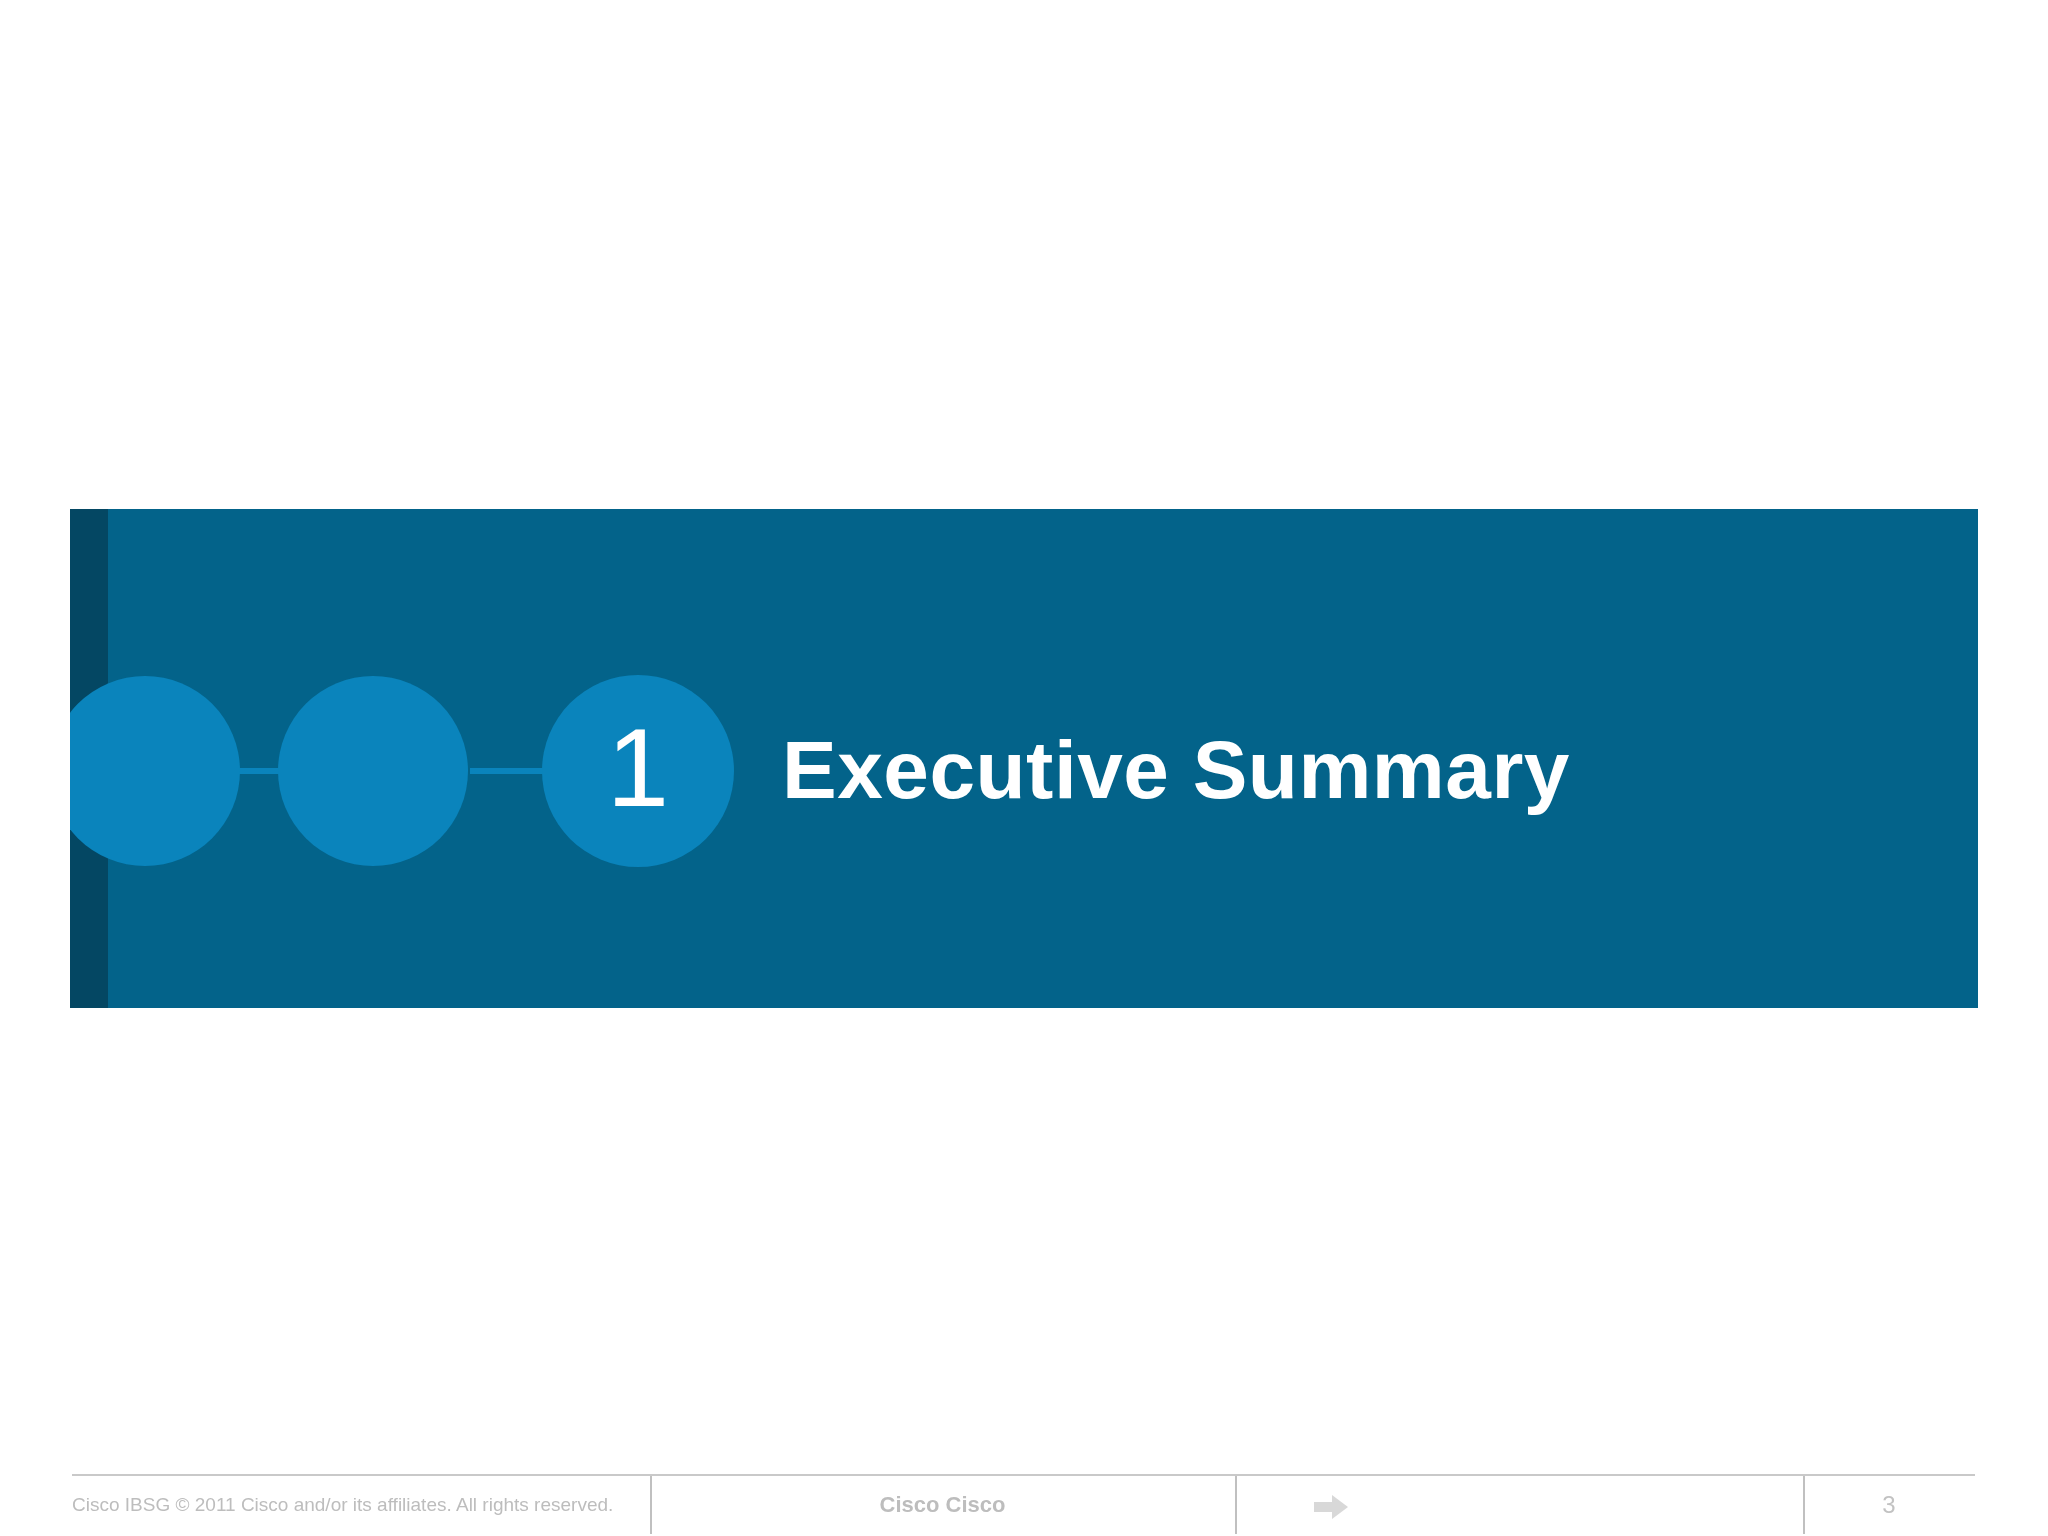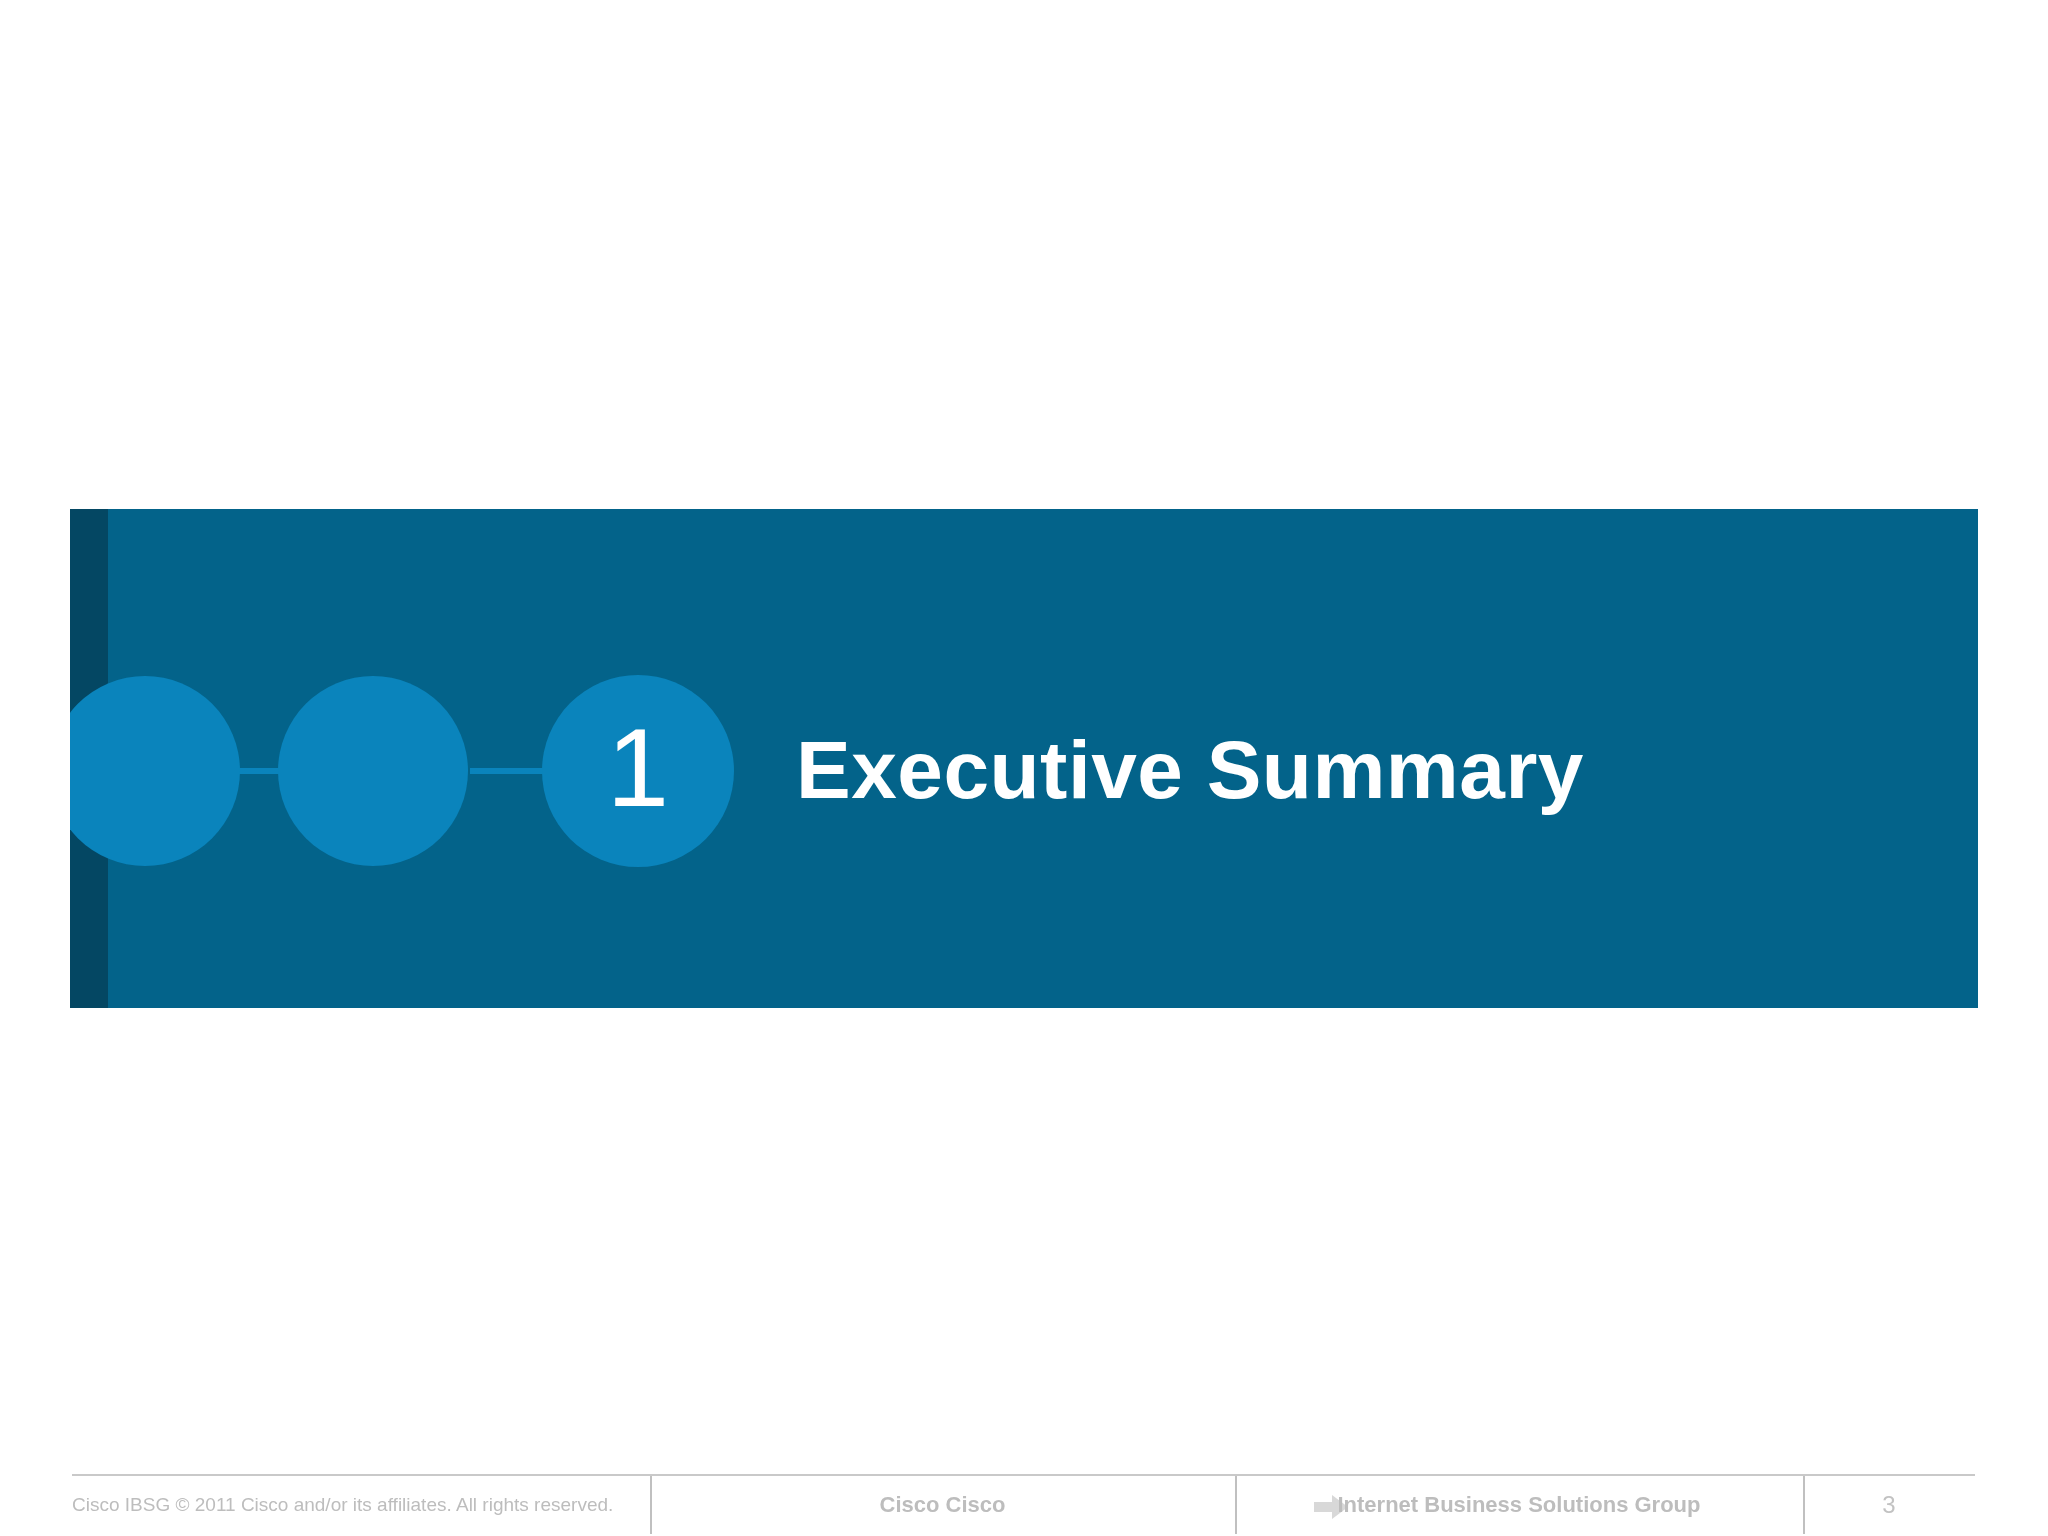--- a/index.html
+++ b/index.html
@@ -90,21 +90,20 @@
     left: 712px;
     top: 196px;
     height: 130px;
     display: flex;
     align-items: center;
     color: #ffffff;
     font-size: 82px;
     font-weight: bold;
     letter-spacing: 0.5px;
     white-space: nowrap;
-    margin-left: 14px;
   }
 
   
   .footer {
     position: absolute;
     left: 72px;
     top: 1474px;
     width: 1903px;
     height: 69px;
   }
@@ -202,18 +201,17 @@
     <div class="footer-divider div-3"></div>
 
     <div class="footer-cell footer-copyright">Cisco IBSG © 2011 Cisco and/or its affiliates. All rights reserved.</div>
 
     <div class="footer-cell footer-classification">Cisco Cisco</div>
 
     <svg class="footer-arrow-icon" viewBox="0 0 38 28" xmlns="http://www.w3.org/2000/svg">
       <path d="M2 9 H20 V2 L36 14 L20 26 V19 H2 Z" fill="#d8d8d8"></path>
     </svg>
 
-    <div class="footer-cell footer-group">Internet Business Solutions Group</div>
 
     <div class="footer-cell footer-pagenum">3</div>
   </div>
 
 </div>
 
 </body></html>

